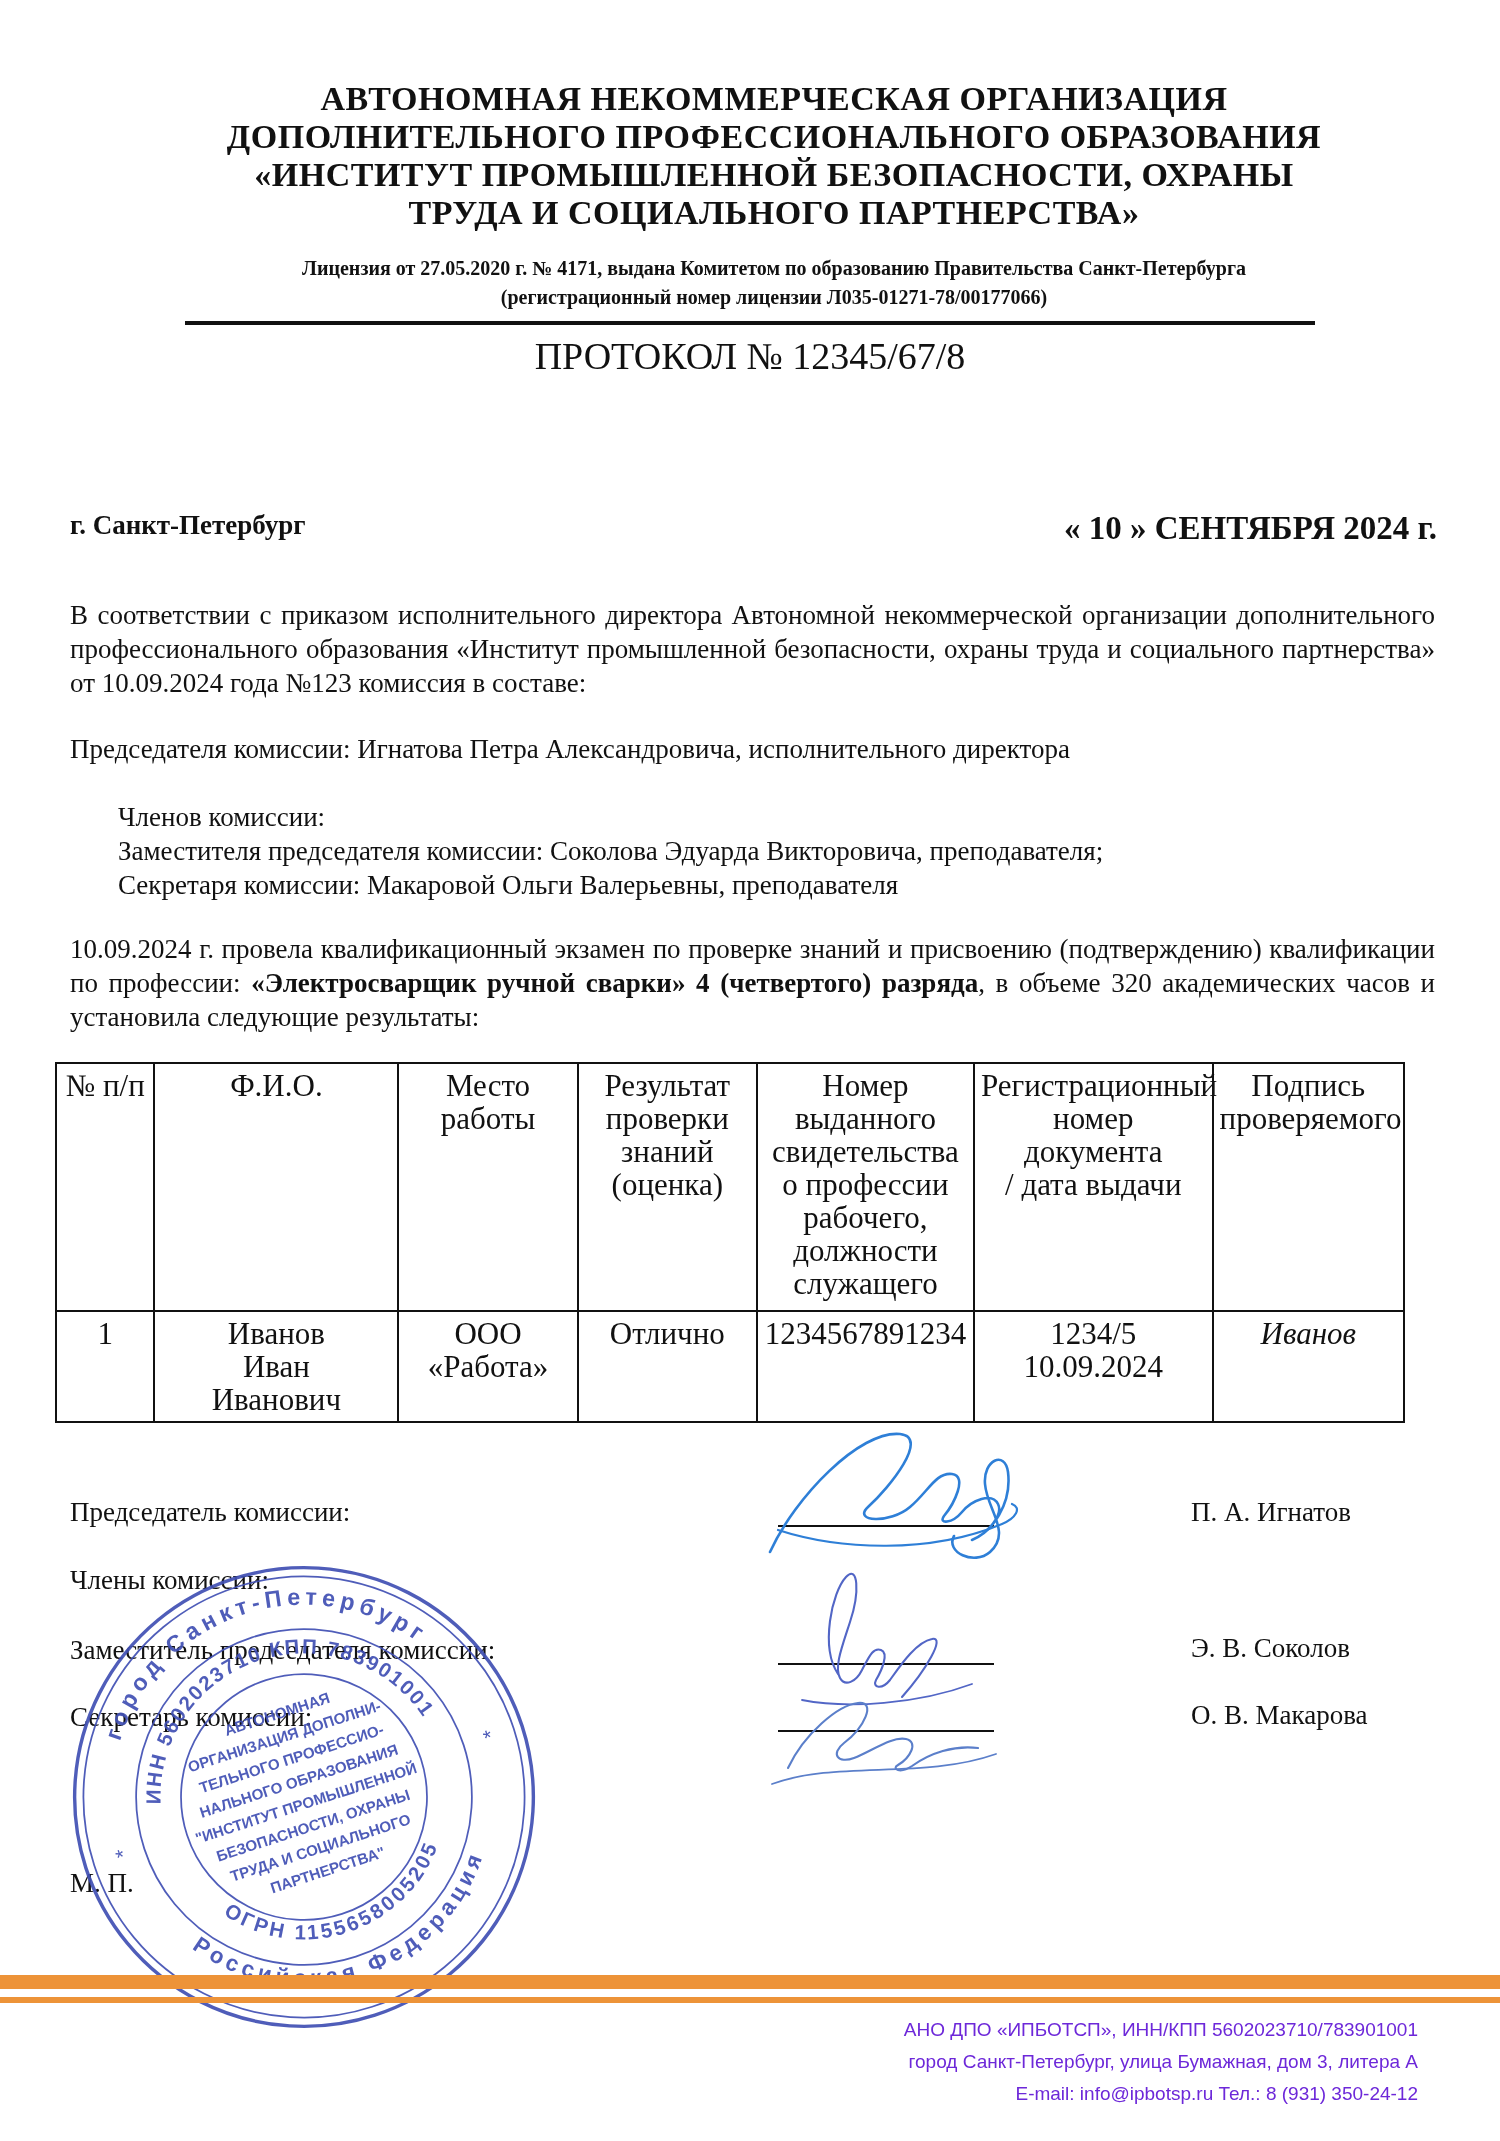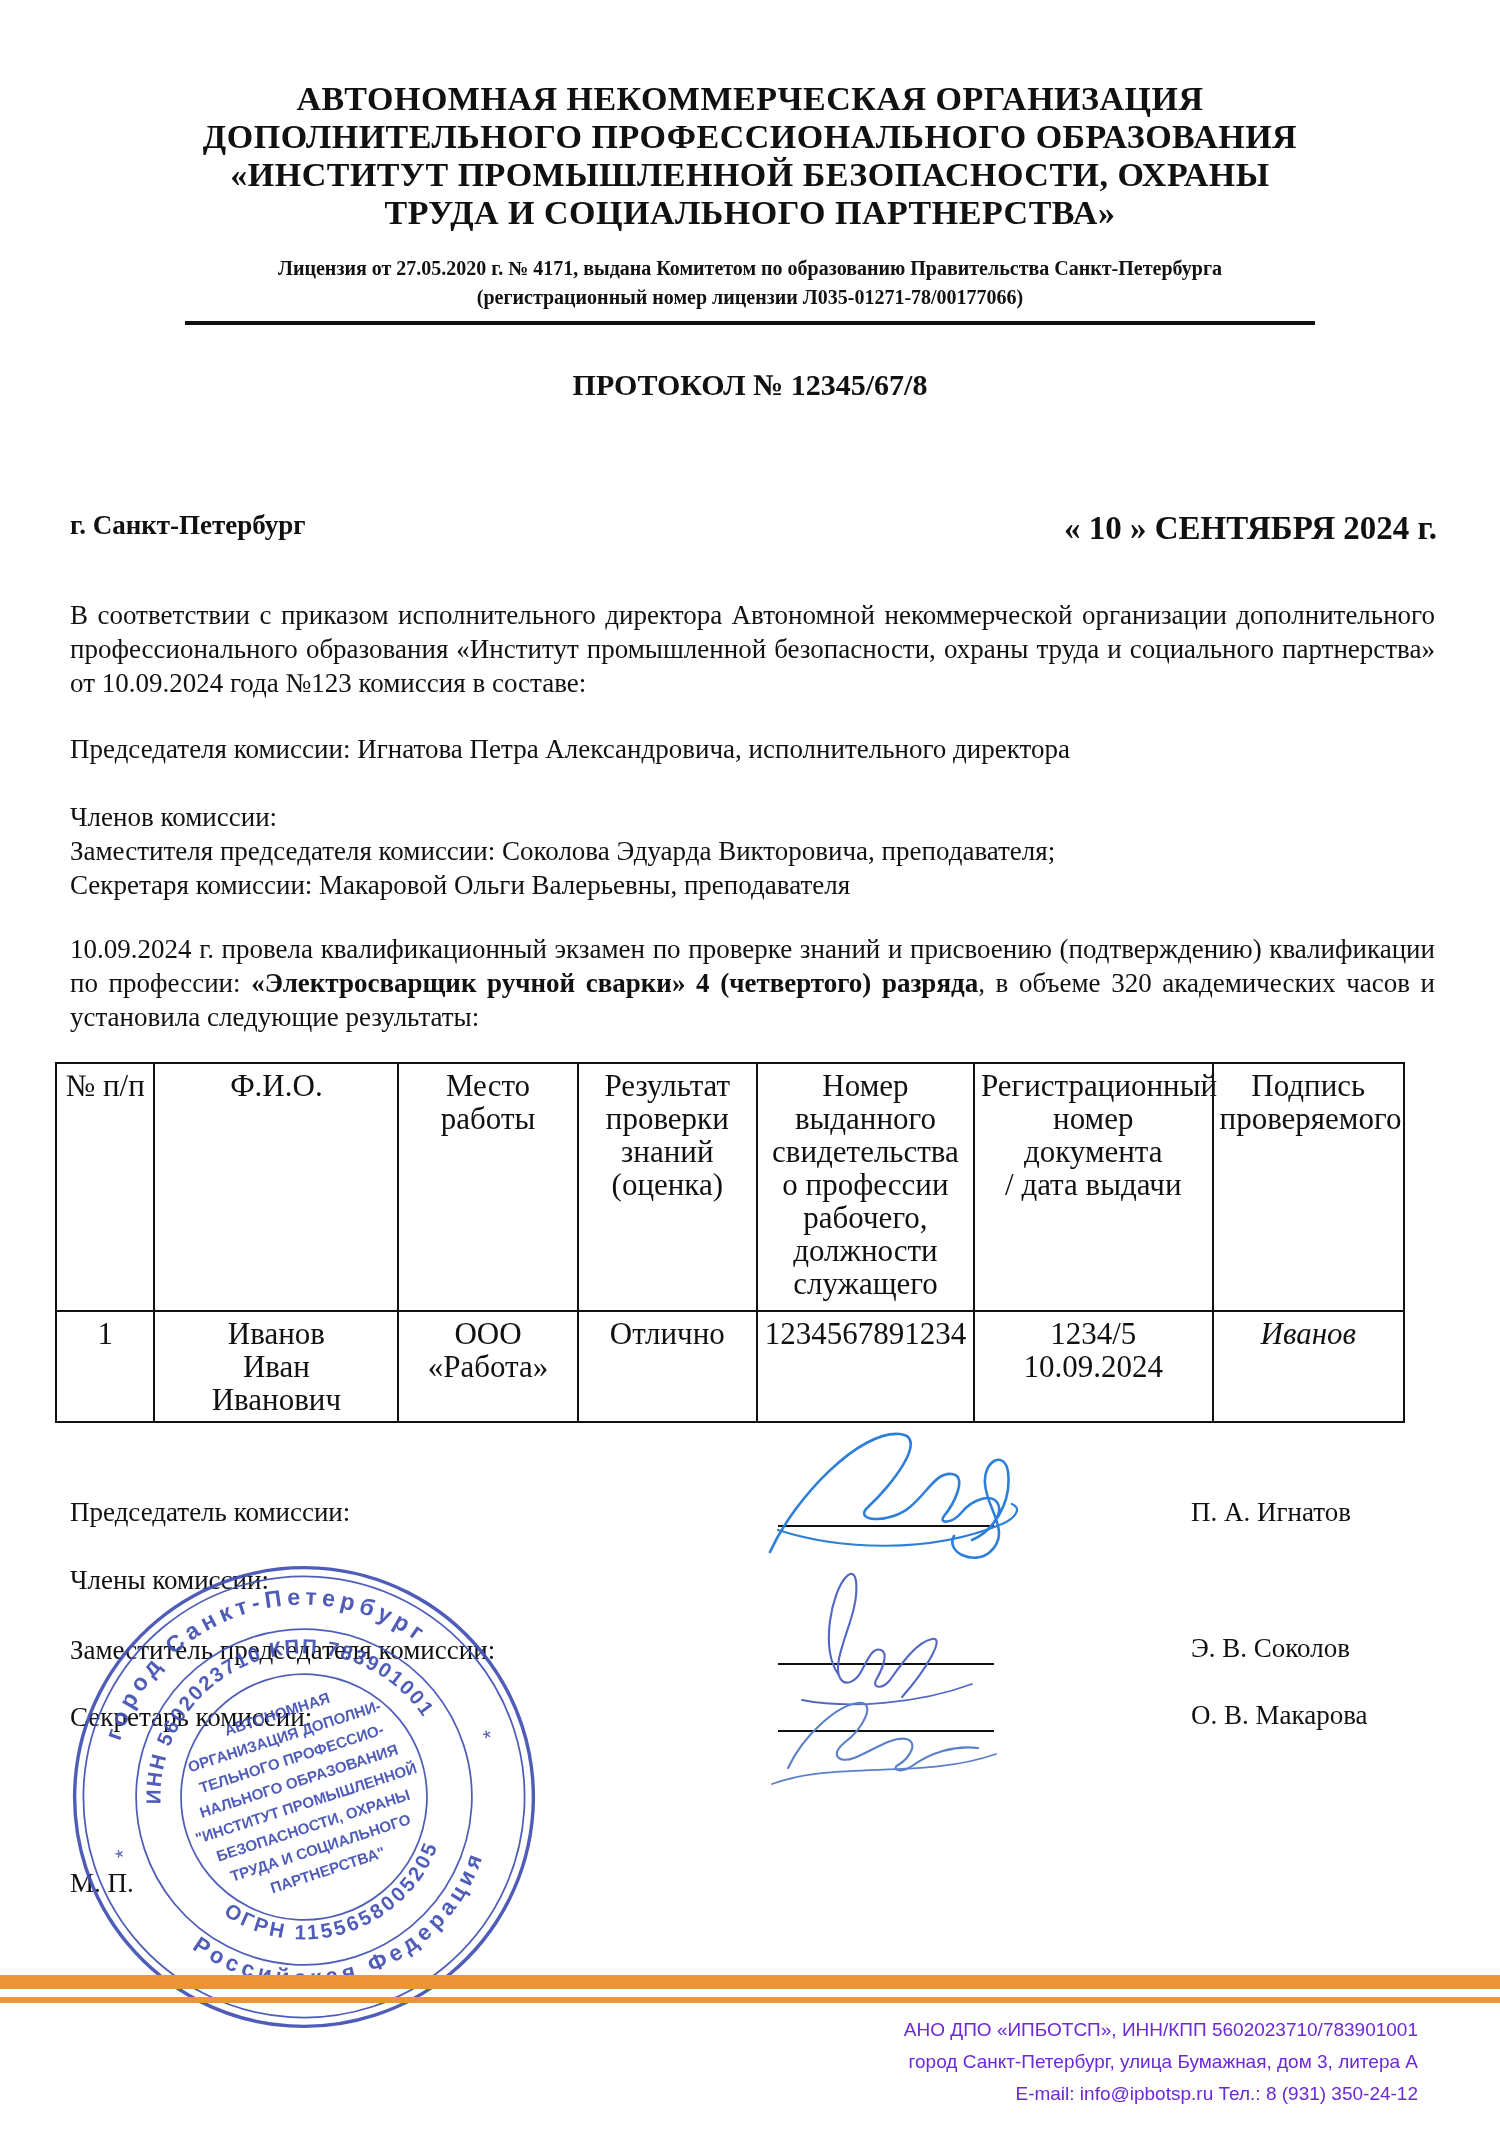--- a/index.html
+++ b/index.html
@@ -5,26 +5,26 @@
   html,body{margin:0;padding:0;background:#888;}
   .page{
     position:relative;
     width:1500px;height:2141px;
     background:#ffffff;
     overflow:hidden;
     font-family:"Liberation Serif","DejaVu Serif",serif;
     color:#111;
   }
   .abs{position:absolute;}
-  .pre{white-space:pre-line;}
+  .pre{white-space:pre-line;padding-left:48px;}
   .center{text-align:center;left:0;right:0;}
   .org-name{top:80px;font-size:34px;font-weight:bold;line-height:38px;letter-spacing:.5px;}
   .license{top:254px;font-size:20px;font-weight:bold;line-height:29px;}
   .rule{top:321px;left:185px;width:1130px;height:4px;background:#111;}
-  .doc-title{top:367px;font-size:30px;font-weight:bold;line-height:36px;}
+  .doc-title{top:338px;font-size:38px;font-weight:normal;line-height:36px;}
   .doc-subtitle{top:402px;font-size:28px;font-weight:bold;line-height:37px;}
   .city{top:510px;left:70px;font-size:27px;font-weight:bold;}
   .date{top:510px;right:63px;font-size:33px;font-weight:bold;text-align:right;}
   .para{left:70px;width:1365px;font-size:27px;line-height:34px;text-align:justify;margin:0;}
   .p1{top:598px;}
   .line-chairman{top:734px;left:70px;width:1365px;font-size:27px;}
   .members-block{top:800px;left:70px;width:1365px;font-size:27px;line-height:34px;}
   .p2{top:932px;}
   table.results{
     position:absolute;top:1062px;left:55px;width:1350px;

